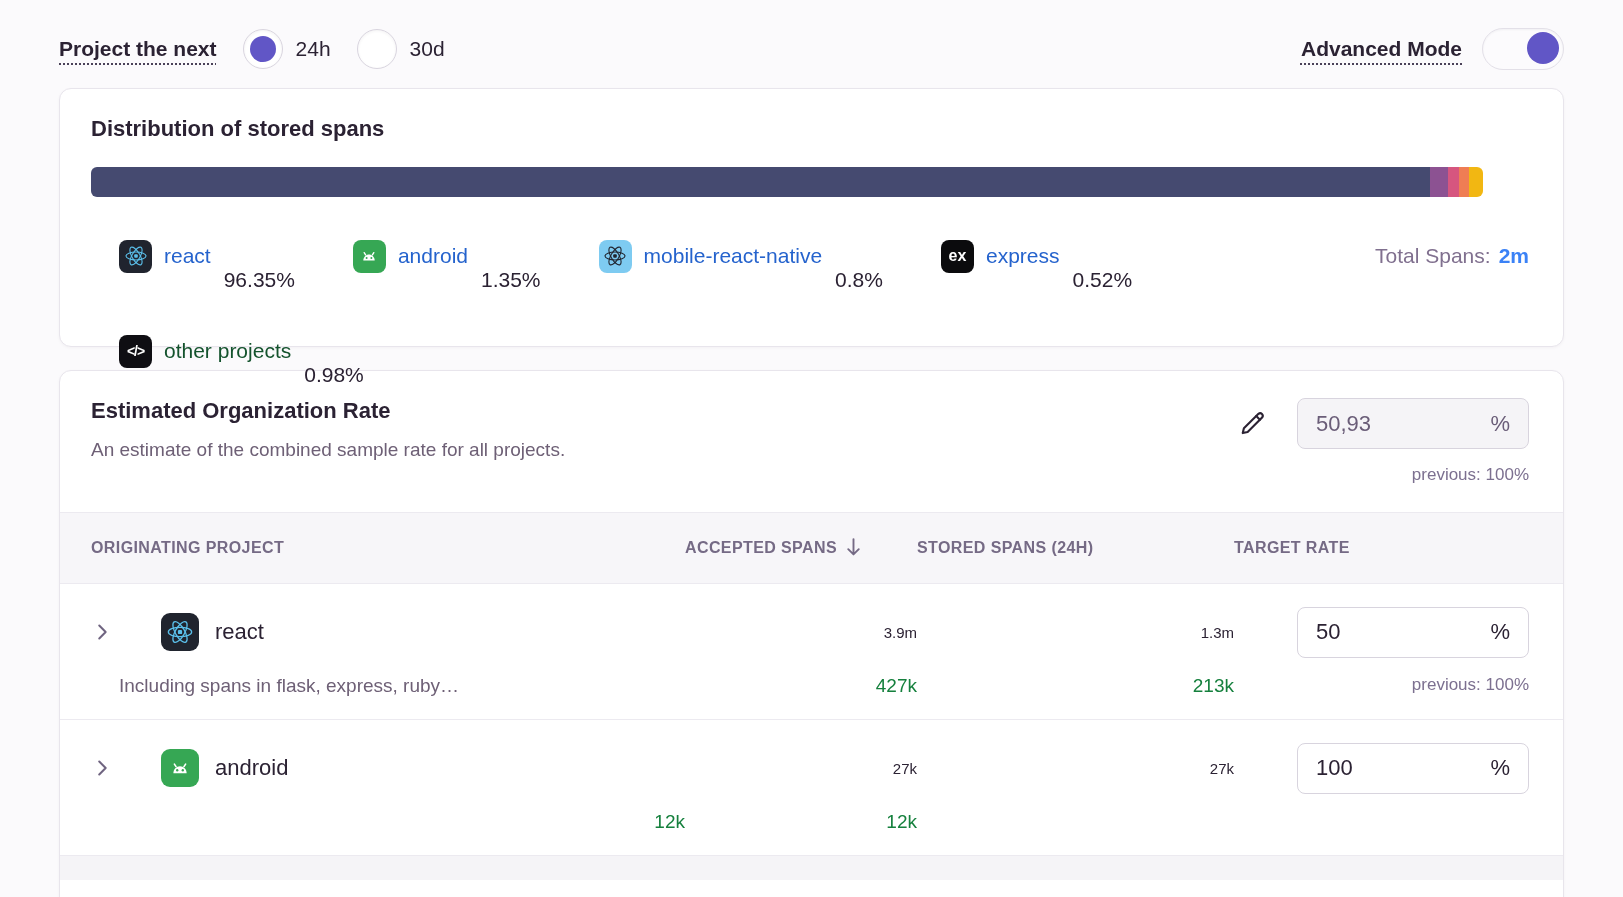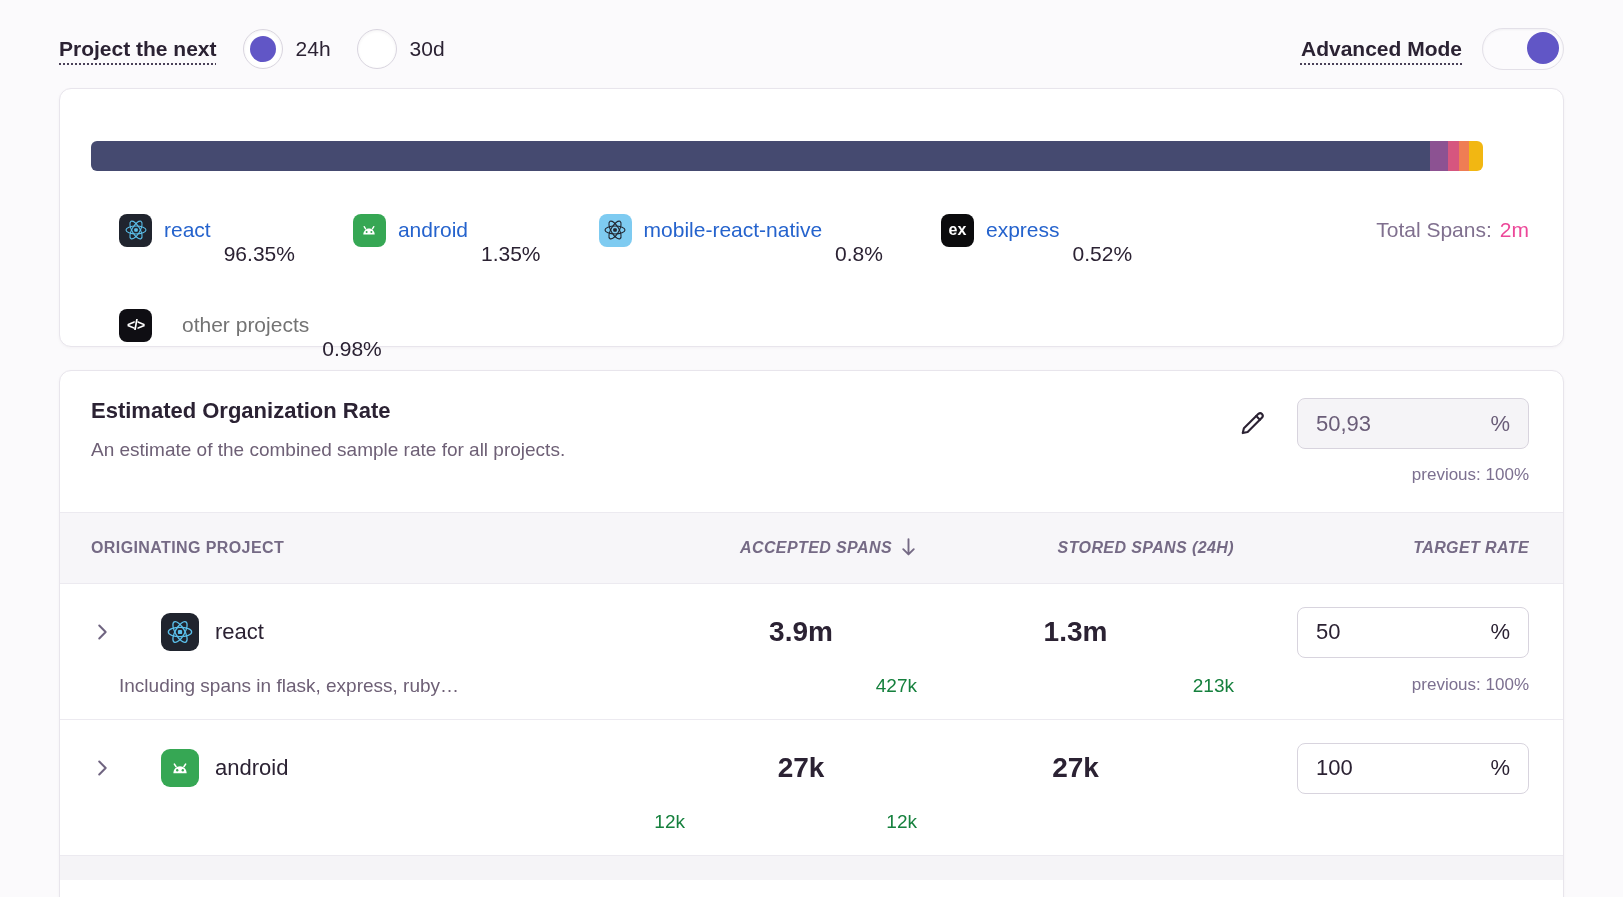--- a/index.html
+++ b/index.html
@@ -62,24 +62,24 @@
     margin-right:12px;
     margin-left:28px;
   }
   .proj-icon svg { display:block; }
   .icon-react-dark { background:#20242e; }
   .icon-android   { background:#36a754; }
   .icon-react-light { background:#7ecbf1; }
   .icon-express { background:#0b0b0d; color:#fff; font-size:16px; font-weight:700; }
   .icon-code    { background:#0f0e13; color:#fff; font-size:14px; font-weight:700; letter-spacing:-1px; }
   .legend-name { font-size:21px; color:#2563cd; cursor:pointer; }
-  .legend-name.plain { color:#737373; cursor:default;margin-left:18px; }
+  .legend-name.plain { color:#14532d; cursor:default; }
   .legend-pct { font-size:21px; margin-left:13px;margin-top:48px; }
   .legend-total { margin-left:auto; font-size:21px; color:#80708f; }
-  .legend-total b { color:#ec4899; font-weight:400; margin-left:8px; }
+  .legend-total b { color:#3b82f6; font-weight:700; margin-left:8px; }
 
   
   .card-org { margin-top:23px; height:560px; overflow:hidden; padding:0; }
   .org-header { display:flex; padding:27px 34px 0 31px; }
   .org-titles { flex:1; }
   .org-subtitle { margin-top:15px; font-size:19px; color:#6e6076; }
   .org-right { display:flex; align-items:flex-start; }
   .pencil-btn { background:none; border:none; cursor:pointer; padding:0; margin:12px 30px 0 0; }
   .org-input-col { display:flex; flex-direction:column; align-items:flex-end; }
   .rate-input-wrap {
@@ -98,30 +98,30 @@
   .prev-text { margin-top:16px; font-size:17px; color:#7c7090; }
 
   
   .tgrid { display:grid; grid-template-columns:1fr 232px 317px 295px; align-items:center; }
   .thead {
     margin-top:27px; height:72px; background:#f7f6f9;
     border-top:1px solid #eceaf0; border-bottom:1px solid #eceaf0;
     padding:0 34px 0 31px;
   }
   .th { font-size:16px; font-weight:700; color:#756a85; letter-spacing:.4px; }
-  .th.num { text-align:right;font-style:italic; }
+  .th.num { text-align:left; }
   .th .sort-arrow { display:inline-block; vertical-align:-3px; margin-left:8px; }
 
   .trow { padding:20px 34px 18px 31px; border-bottom:1.5px solid #eceaf0; }
   .trow-main { min-height:56px; }
   .proj-cell { display:flex; align-items:center; }
   .chev-btn { background:none; border:none; cursor:pointer; padding:0; margin-right:20px; display:flex; }
   .proj-icon.lg { width:38px; height:38px; border-radius:9px; margin-right:16px; }
   .proj-name { font-size:22px; }
-  .cell-num { font-size:28px; text-align:center;font-weight:bold; }
+  .cell-num { font-size:15px; text-align:right; }
   .cell-rate { display:flex; justify-content:flex-end; }
   .trow-sub { margin-top:15px; min-height:26px; align-items:start; }
   .sub-desc { font-size:19px; color:#6e6076; padding-left:28px; }
   .sub-num { font-size:19px; color:#15803d; text-align:right; }
   .sub-prev { font-size:17px; color:#7c7090; text-align:right; }
   .table-foot { height:24px; background:#f5f4f7; }
 </style>
 </head>
 <body>
 
@@ -142,20 +142,21 @@
 
   <span class="topbar-spacer"></span>
 
   <span class="adv-label dotted-term">Advanced Mode</span>
   <span class="toggle">
       <span class="knob"></span>
     </span>
 </div>
 
 <div class="card card-distribution">
+  <div class="card-title">Distribution of stored spans</div>
 
   <div class="dist-bar">
       <div title="react 96.35%" style="width: 96.35%; background: rgb(69, 74, 112);"></div>
       <div title="android 1.35%" style="width: 1.35%; background: rgb(140, 82, 146);"></div>
       <div title="mobile-react-native 0.8%" style="width: 0.8%; background: rgb(214, 86, 127);"></div>
       <div title="express 0.52%" style="width: 0.72%; background: rgb(239, 125, 84);"></div>
       <div title="other projects 0.98%" style="width: 0.98%; background: rgb(242, 183, 18);"></div>
     </div>
 
   <div class="legend-row">

